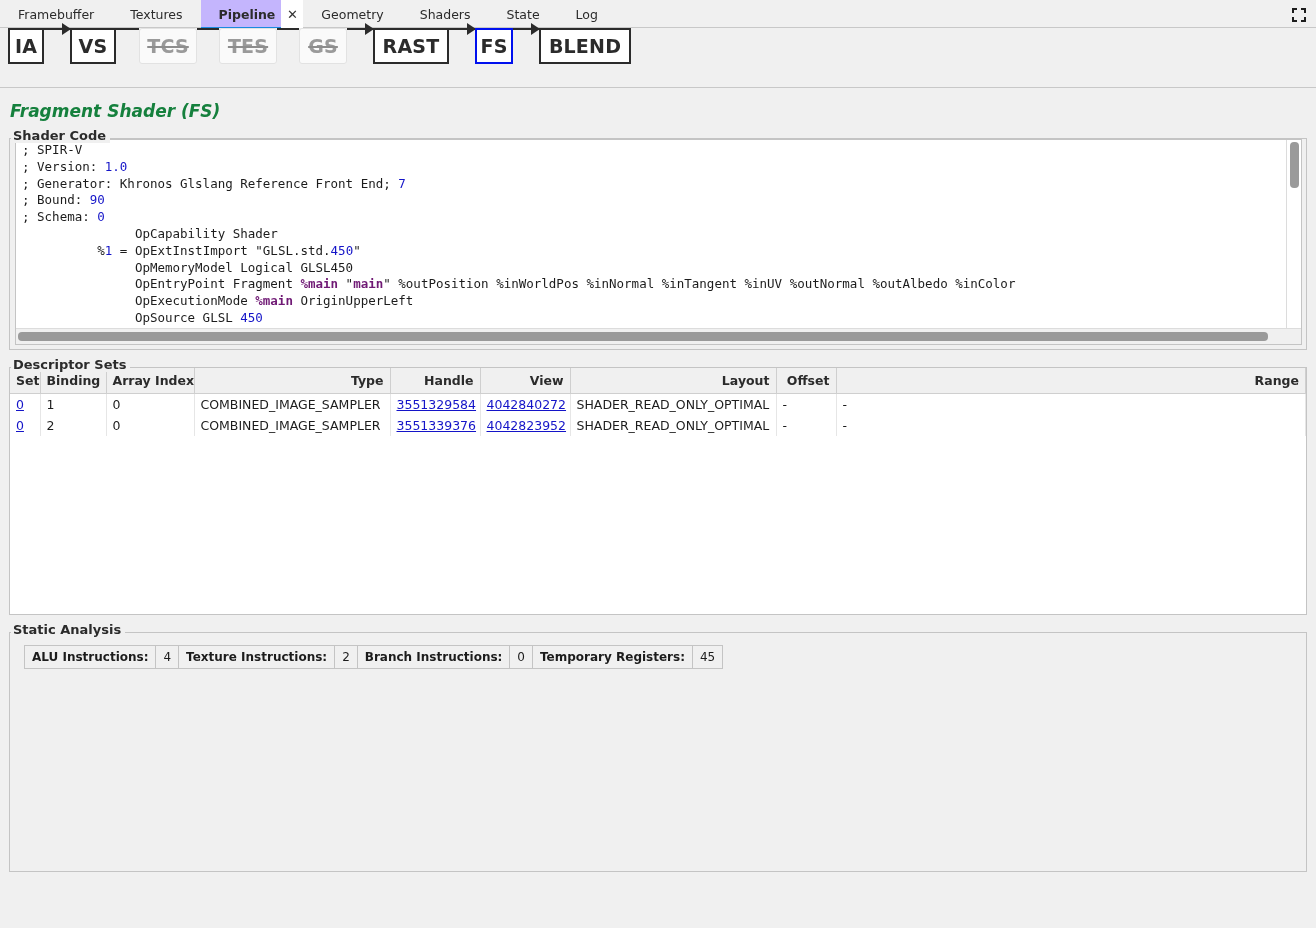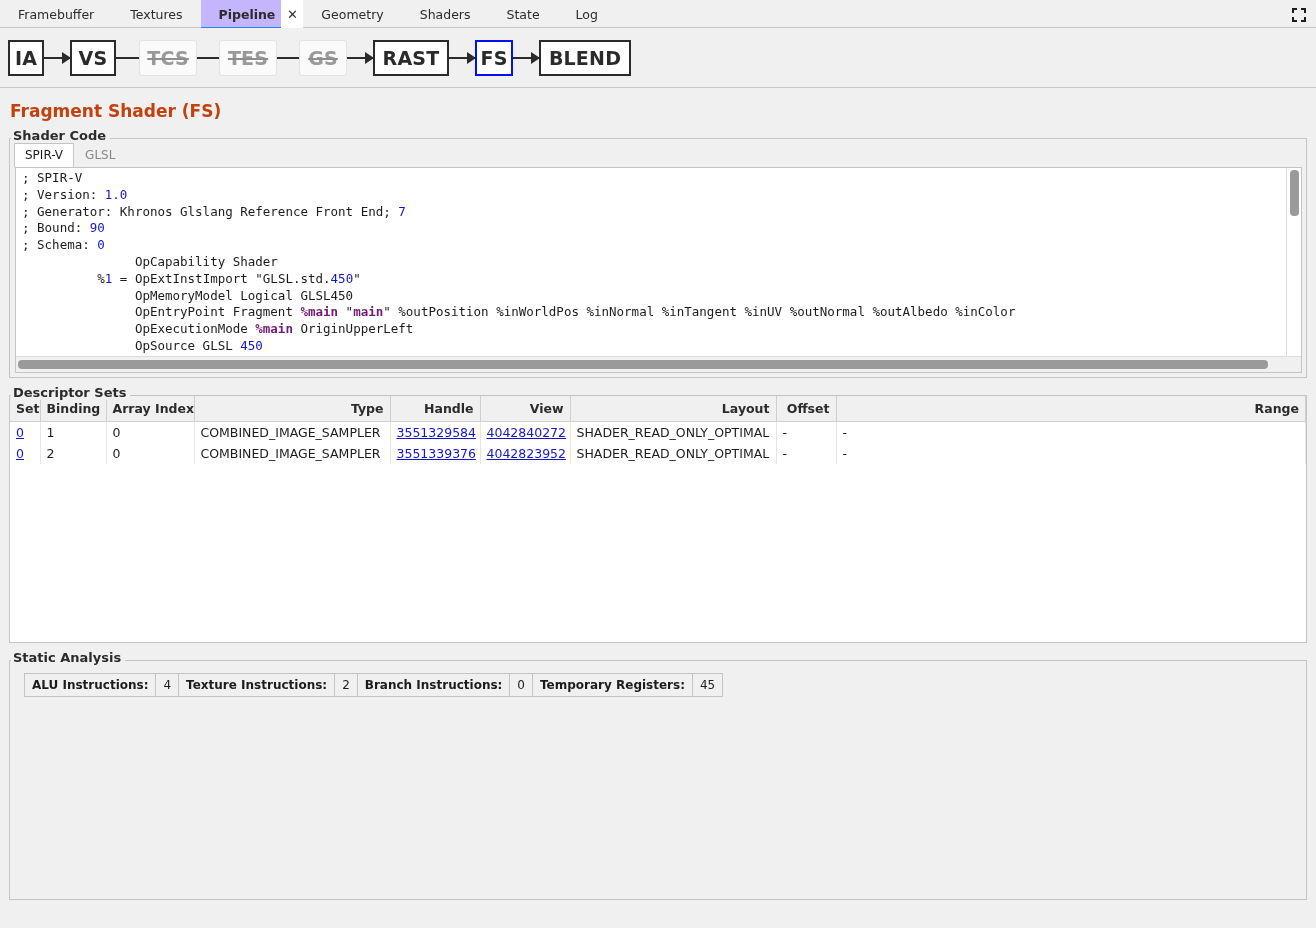--- a/index.html
+++ b/index.html
@@ -63,21 +63,20 @@
     cursor: pointer;
   }
 
   
   #pipeline {
     position: relative;
     height: 60px;
     background: #f0f0f0;
     border-bottom: 1px solid #c8c8c8;
     display: flex;
-    align-items: center;
     padding-left: 8px;
   }
   .stage {
     display: flex;
     align-items: center;
     justify-content: center;
     height: 36px;
     background: #ffffff;
     border: 2px solid #2b2b2b;
     font-size: 19px;
@@ -113,22 +112,23 @@
     border-left: 9px solid #2b2b2b;
     border-top: 6px solid transparent;
     border-bottom: 6px solid transparent;
   }
   .arrow.plain::after { display: none; }
 
   
   #page-title {
     font-size: 17px;
     font-weight: bold;
-    color: #c2410c;
+    color: #15803d;
     padding: 13px 0 8px 10px;
+    font-style: italic;
   }
 
   .group {
     margin: 0 9px 8px 9px;
     position: relative;
     padding-top: 9px;
   }
   .group-box {
     border: 1px solid #c4c4c4;
     background: #f0f0f0;
@@ -317,24 +317,20 @@
   <div class="stage selected" style="width:38px">FS</div>
   <div class="arrow" style="width:26px"></div>
   <div class="stage" style="width:92px">BLEND</div>
 </div>
 
 <div id="page-title">Fragment Shader (FS)</div>
 
 <div class="group" id="shader-group">
   <div class="group-title">Shader Code</div>
   <div class="group-box">
-    <div id="code-tabs">
-      <div class="code-tab active">SPIR-V</div>
-      <div class="code-tab">GLSL</div>
-    </div>
     <div id="code-wrap">
       <div id="code-text">; SPIR-V
 ; Version: <span class="num">1.0</span>
 ; Generator: Khronos Glslang Reference Front End; <span class="num">7</span>
 ; Bound: <span class="num">90</span>
 ; Schema: <span class="num">0</span>
                OpCapability Shader
           %<span class="num">1</span> = OpExtInstImport "GLSL.std.<span class="num">450</span>"
                OpMemoryModel Logical GLSL450
                OpEntryPoint Fragment <span class="kw">%main</span> "<span class="kw">main</span>" %outPosition %inWorldPos %inNormal %inTangent %inUV %outNormal %outAlbedo %inColor

